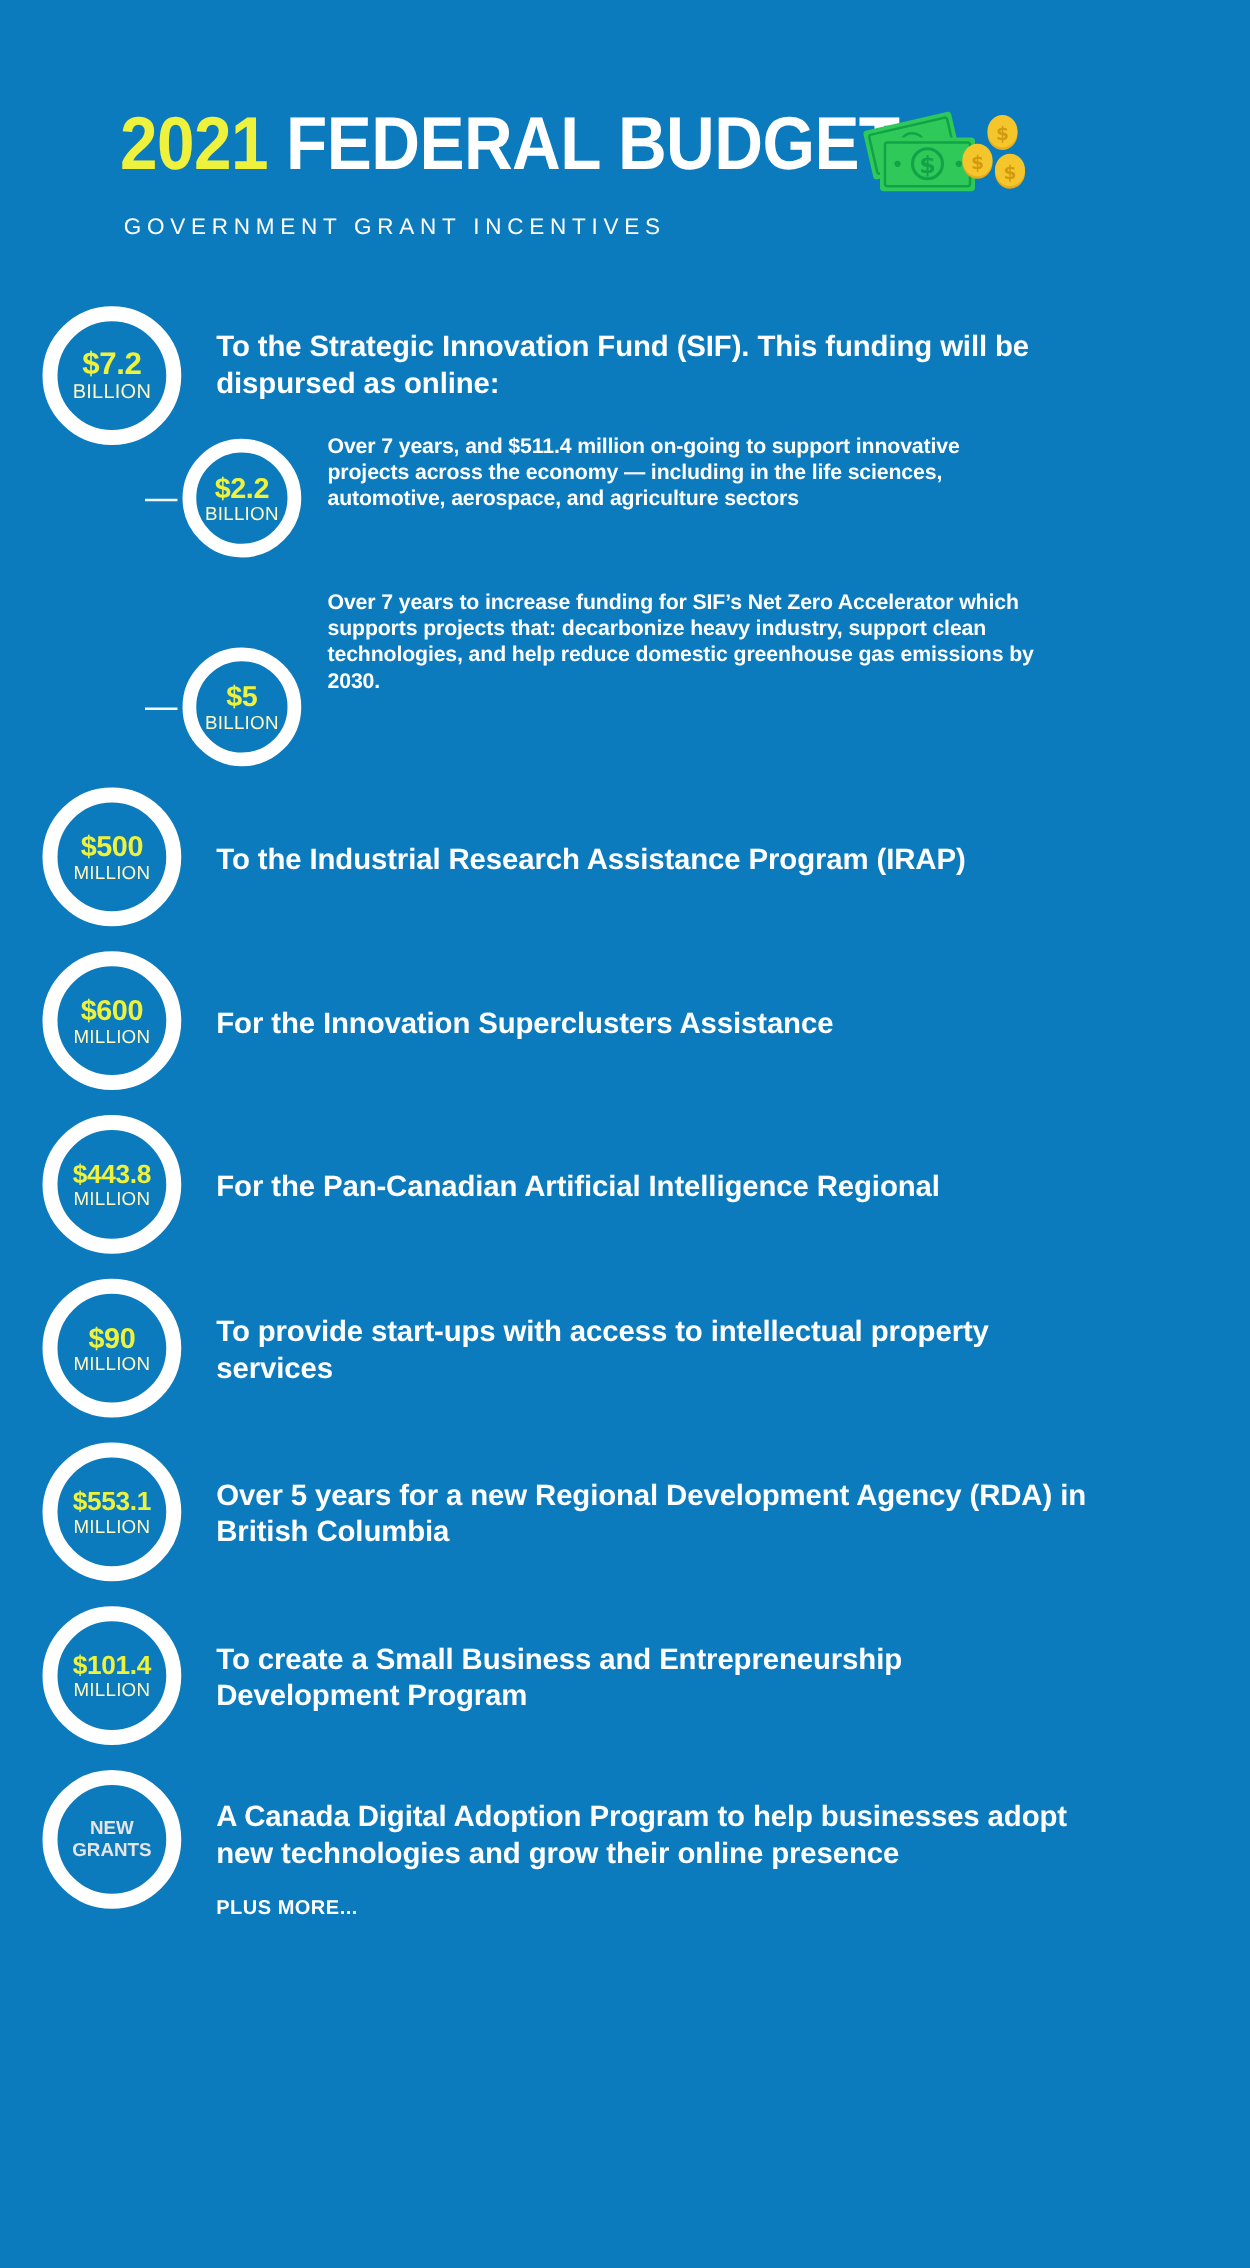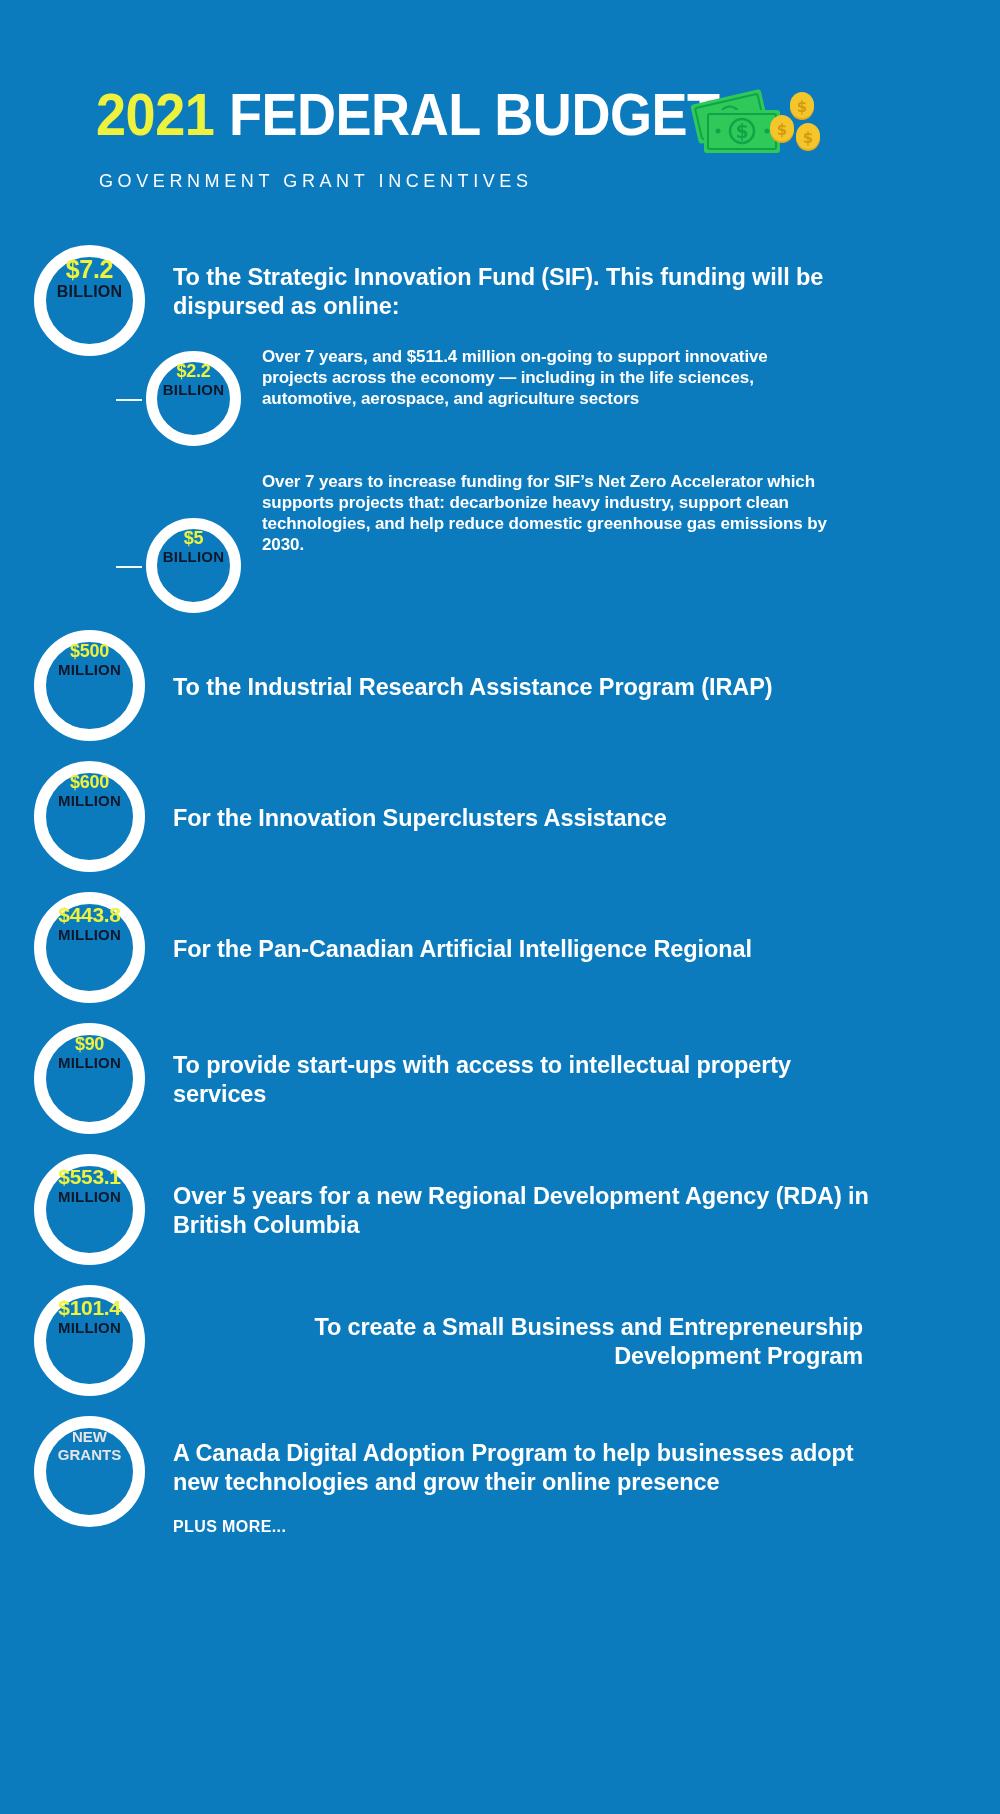--- a/index.html
+++ b/index.html
@@ -32,31 +32,31 @@
 
   
   .rows{ position:absolute; left:0; top:232px; width:1000px; }
   .row{ position:relative; display:flex; align-items:flex-start; }
 
   .circle-wrap{ position:relative; flex:0 0 auto; }
   .circle{
     border-radius:50%;
     background:#0c7bbe;
     display:flex; flex-direction:column;
-    align-items:center; justify-content:flex-start;
+    align-items:center; justify-content:center;
     line-height:1;
   }
   .circle.big{ width:111px; height:111px; border:12px solid #ffffff; }
   .circle.sub{ width:95px; height:95px; border:11px solid #ffffff; }
 
   .amount{ color:#eef23c; font-weight:700; letter-spacing:-0.3px; }
-  .unit{ color:#0f172a; font-weight:700; letter-spacing:0.2px; margin-top:2px; }
+  .unit{ color:#fef9c3; font-weight:400; letter-spacing:0.2px; margin-top:2px; }
 
   .a-xl{ font-size:25px; }
-  .a-lg{ font-size:18px; }
+  .a-lg{ font-size:23px; }
   .a-md{ font-size:21px; }
   .u-lg{ font-size:16px; }
   .u-md{ font-size:15px; }
 
   .newgrants{ color:#e5e5e5; font-weight:700; font-size:15px; text-align:center; line-height:1.18; }
 
   .connector{
     position:absolute; top:50%; left:-30px;
     width:26px; height:2px; background:#ffffff; opacity:0.95;
   }
@@ -200,21 +200,21 @@
       <div class="desc" style="width:700px; margin-left:28px; margin-top:28px;">Over 5 years for a new Regional Development Agency (RDA) in British Columbia</div>
     </div>
 
     <div class="row" style="margin-left:34px; margin-top:20px;">
       <div class="circle-wrap">
         <div class="circle big">
           <span class="amount a-md">$101.4</span>
           <span class="unit u-md">MILLION</span>
         </div>
       </div>
-      <div class="desc" style="width:690px; margin-left:28px; margin-top:28px;text-align:right;">To create a Small Business and Entrepreneurship Development Program</div>
+      <div class="desc" style="width:690px; margin-left:28px; margin-top:28px;">To create a Small Business and Entrepreneurship Development Program</div>
     </div>
 
     <div class="row" style="margin-left:34px; margin-top:20px;">
       <div class="circle-wrap">
         <div class="circle big">
           <span class="newgrants">NEW</span>
           <span class="newgrants">GRANTS</span>
         </div>
       </div>
       <div style="margin-left:28px; margin-top:23px;">

